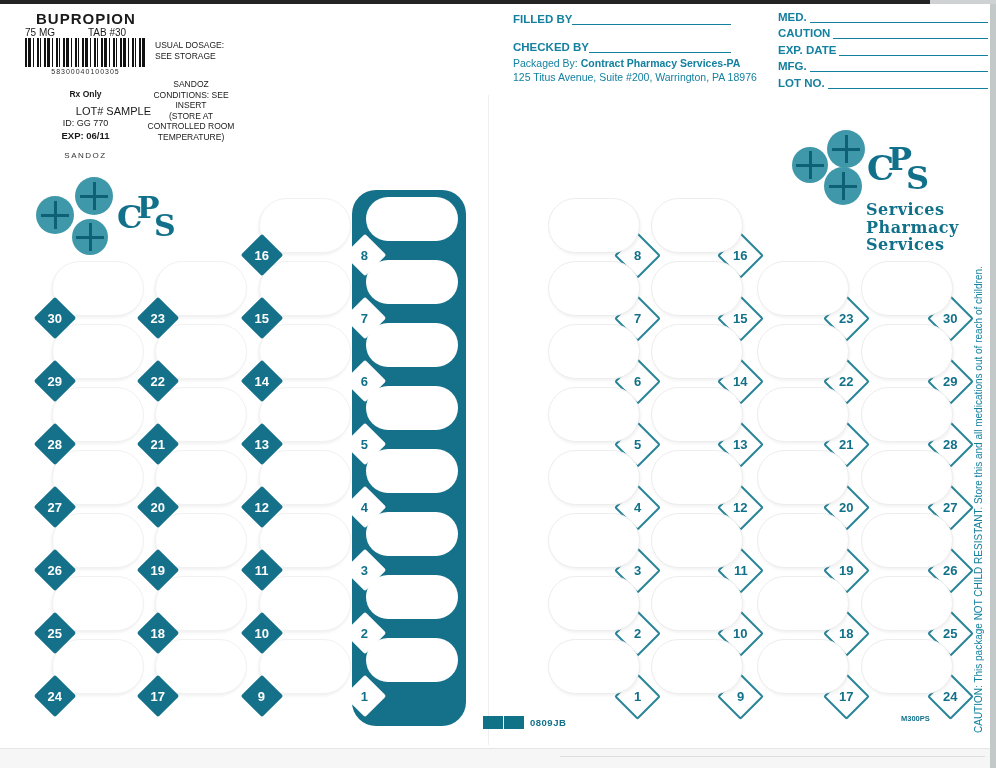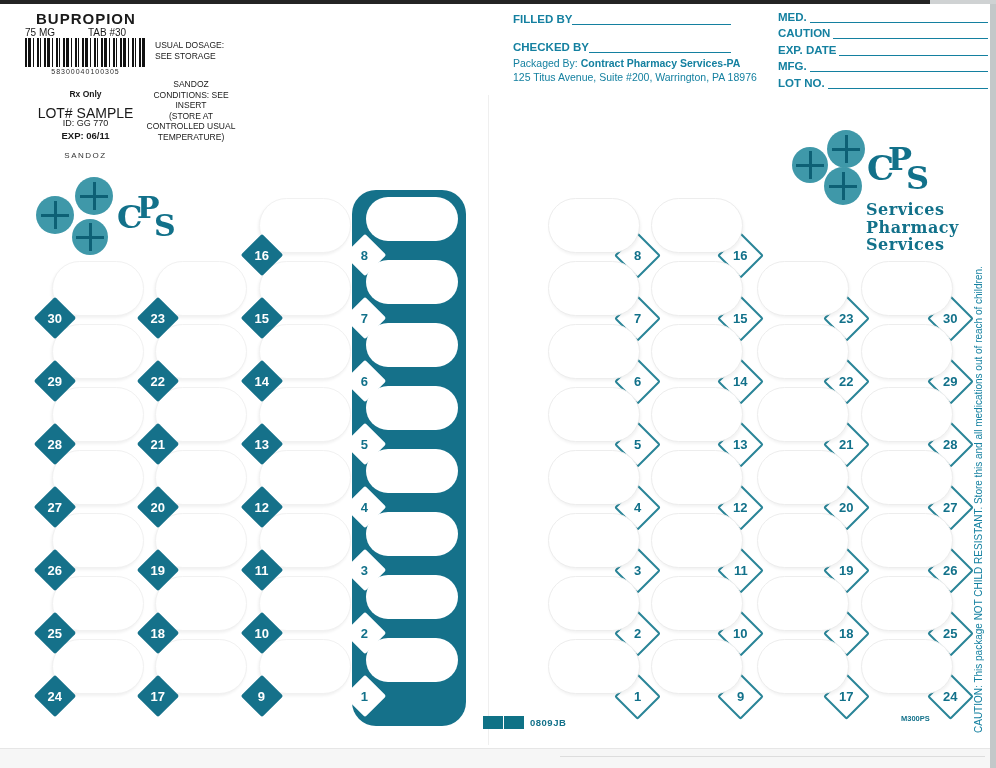--- a/index.html
+++ b/index.html
@@ -18,21 +18,21 @@
   .bottom-edge-line { left:560px; top:756px; width:425px; height:1px; background:#ddd; }
 
   
   .drug-name { left:36px; top:10px; font-size:15px; font-weight:bold; letter-spacing:1px; }
   .drug-strength { left:25px; top:27px; font-size:10px; }
   .drug-count { left:88px; top:27px; font-size:10px; }
   .barcode { left:25px; top:38px; width:121px; height:29px;
      background:repeating-linear-gradient(90deg,#111 0 2px,#fff 2px 3px,#111 3px 6px,#fff 6px 8px,#111 8px 9px,#fff 9px 12px,#111 12px 14px,#fff 14px 15px,#111 15px 16px,#fff 16px 19px); }
   .barcode-num { left:25px; top:68px; width:121px; text-align:center; font-size:7px; letter-spacing:1px; color:#2c2c2c; }
   .rx-only { left:25px; top:77px; width:121px; text-align:center; font-size:8.5px; font-weight:bold;margin-top:12px; }
-  .lot-line { left:20px; top:105px; width:131px; text-align:center; font-size:14px; }
+  .lot-line { left:20px; top:105px; width:131px; text-align:right; font-size:11px; }
   .id-line  { left:20px; top:118px; width:131px; text-align:center; font-size:9px; }
   .exp-line { left:20px; top:130px; width:131px; text-align:center; font-size:9.5px; font-weight:bold; }
   .mfr-line { left:20px; top:151px; width:131px; text-align:center; font-size:8px; letter-spacing:1.5px; color:#333; }
   .dosage-block { left:155px; top:40px; width:90px; font-size:8.5px; line-height:10.5px; }
   .storage-block { left:146px; top:79px; width:90px; text-align:center; font-size:8.5px; line-height:10.5px; }
   .fill-row { display:flex; align-items:flex-end; }
   .filled-by  { left:513px; top:12px; width:218px; }
   .checked-by { left:513px; top:40px; width:218px; }
   .fill-row .lbl { font-size:11.5px; font-weight:bold; color:#1480a0; white-space:nowrap; }
   .fill-row .line { flex:1; border-bottom:1.5px solid #1480a0; height:13px; }
@@ -102,21 +102,21 @@
 <div class="abs mfr-line">SANDOZ</div>
 <div class="abs dosage-block">
   <div>USUAL DOSAGE:</div>
   <div>SEE STORAGE</div>
 </div>
 <div class="abs storage-block">
   <div>SANDOZ</div>
   <div>CONDITIONS: SEE</div>
   <div>INSERT</div>
   <div>(STORE AT</div>
-  <div>CONTROLLED USUAL</div>
+  <div>CONTROLLED ROOM</div>
   <div>TEMPERATURE)</div>
 </div>
 
 <div class="abs filled-by fill-row">
   <span class="lbl">FILLED BY</span>
   <span class="line"></span>
 </div>
 <div class="abs checked-by fill-row">
   <span class="lbl">CHECKED BY</span>
   <span class="line"></span>

